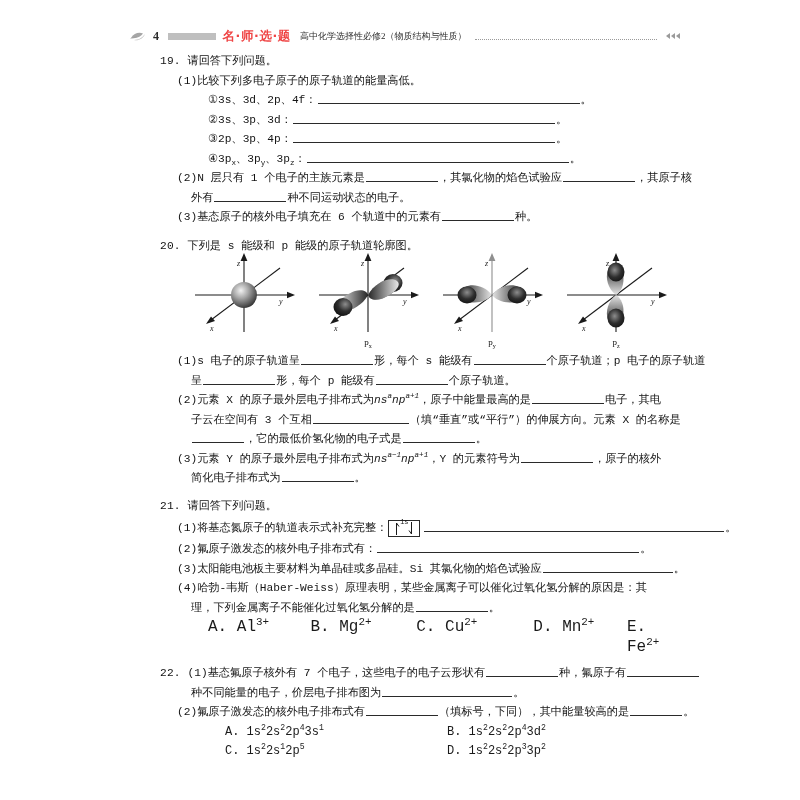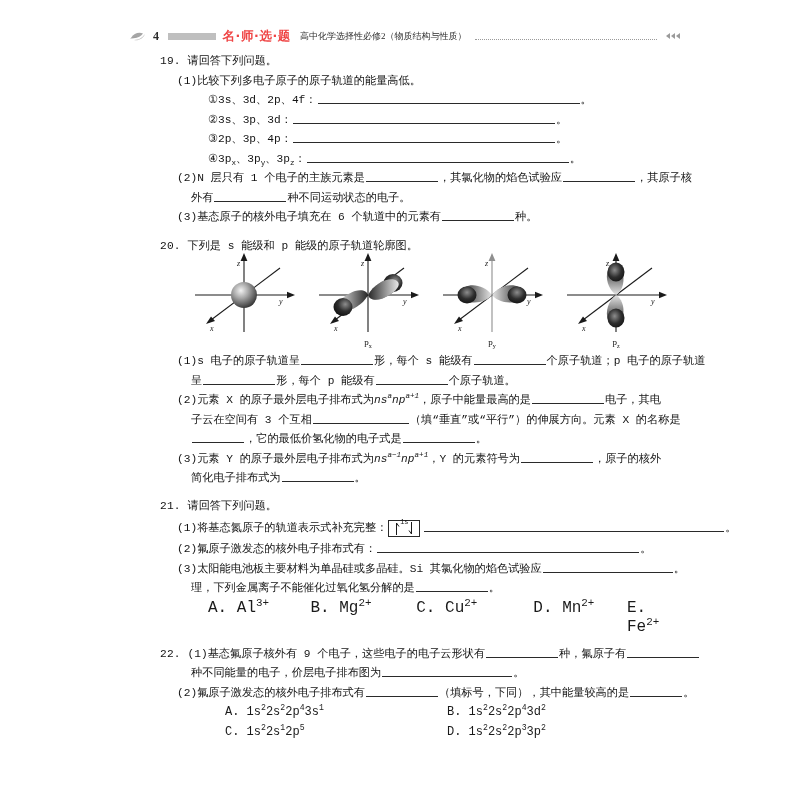--- a/index.html
+++ b/index.html
@@ -297,37 +297,40 @@
       </div>
 
       <div class="line lvl1">
         <span>(2)</span><span>氟原子激发态的核外电子排布式有：</span><span class="blank b-w2"></span><span>。</span>
       </div>
 
       <div class="line lvl1">
         <span>(3)</span><span>太阳能电池板主要材料为单晶硅或多晶硅。Si 其氯化物的焰色试验应</span><span class="blank b-xl"></span><span>。</span>
       </div>
 
+      <div class="line lvl1">
+        <span>(4)</span><span>哈勃-韦斯（Haber-Weiss）原理表明，某些金属离子可以催化过氧化氢分解的原因是：其</span>
+      </div>
       <div class="line lvl2">
         <span>理，下列金属离子不能催化过氧化氢分解的是</span><span class="blank b-md"></span><span>。</span>
       </div>
 
       <div class="opt-row">
         <span class="opt-a"><span>A.</span> <span>Al</span><sup>3+</sup></span>
         <span class="opt-b"><span>B.</span> <span>Mg</span><sup>2+</sup></span>
         <span class="opt-c"><span>C.</span> <span>Cu</span><sup>2+</sup></span>
         <span class="opt-d"><span>D.</span> <span>Mn</span><sup>2+</sup></span>
         <span><span>E.</span> <span>Fe</span><sup>2+</sup></span>
       </div>
     </div>
 
     <div class="q" style="margin-top:7px;">
       <div class="line q-head">
         <span class="num">22.</span>
-        <span>(1)</span><span>基态氟原子核外有 9 个电子，这些电子的电子云形状有</span><span class="blank b-md"></span><span>种，氟原子有</span><span class="blank b-md"></span>
+        <span>(1)</span><span>基态氟原子核外有 7 个电子，这些电子的电子云形状有</span><span class="blank b-md"></span><span>种，氟原子有</span><span class="blank b-md"></span>
       </div>
       <div class="line lvl2">
         <span>种不同能量的电子，价层电子排布图为</span><span class="blank b-xl"></span><span>。</span>
       </div>
 
       <div class="line lvl1">
         <span>(2)</span><span>氟原子激发态的核外电子排布式有</span><span class="blank b-md"></span><span>（填标号，下同），其中能量较高的是</span><span class="blank b-sm"></span><span>。</span>
       </div>
 
       <div class="opt2-row">

